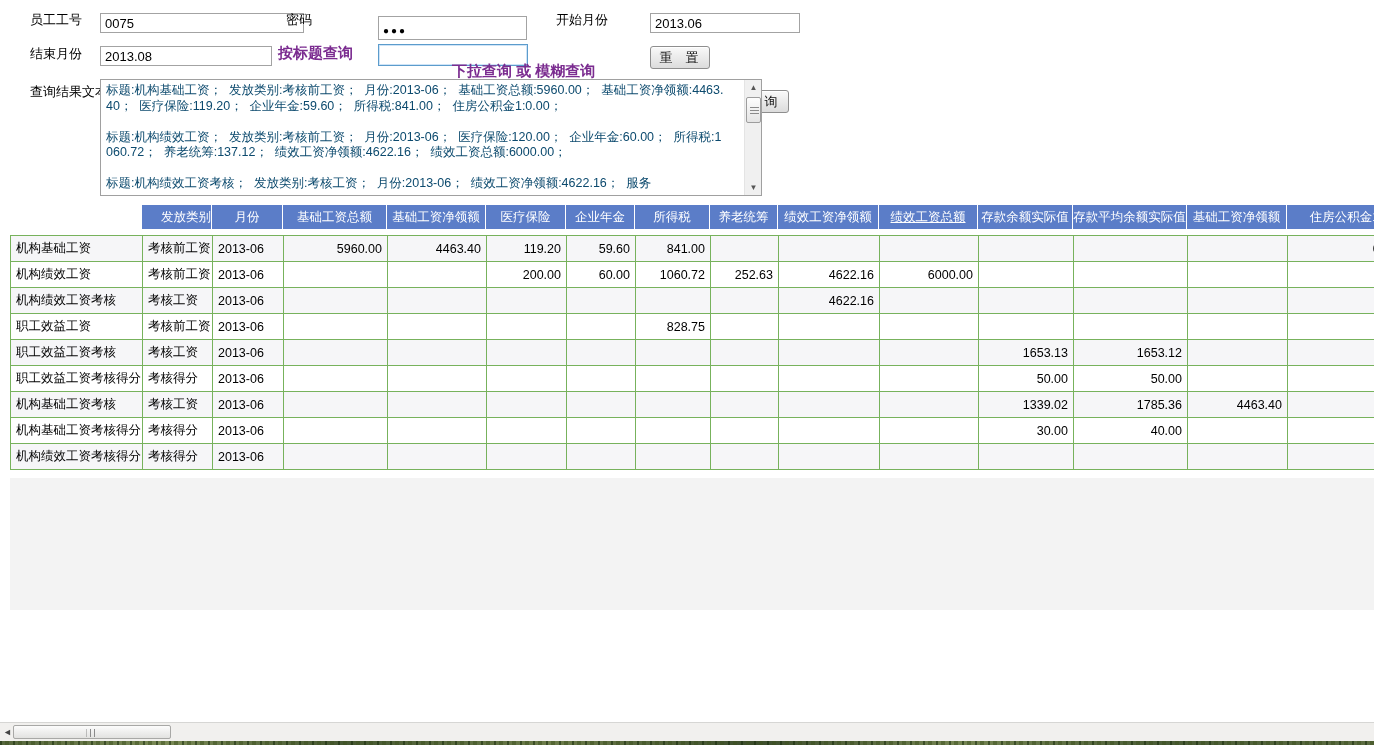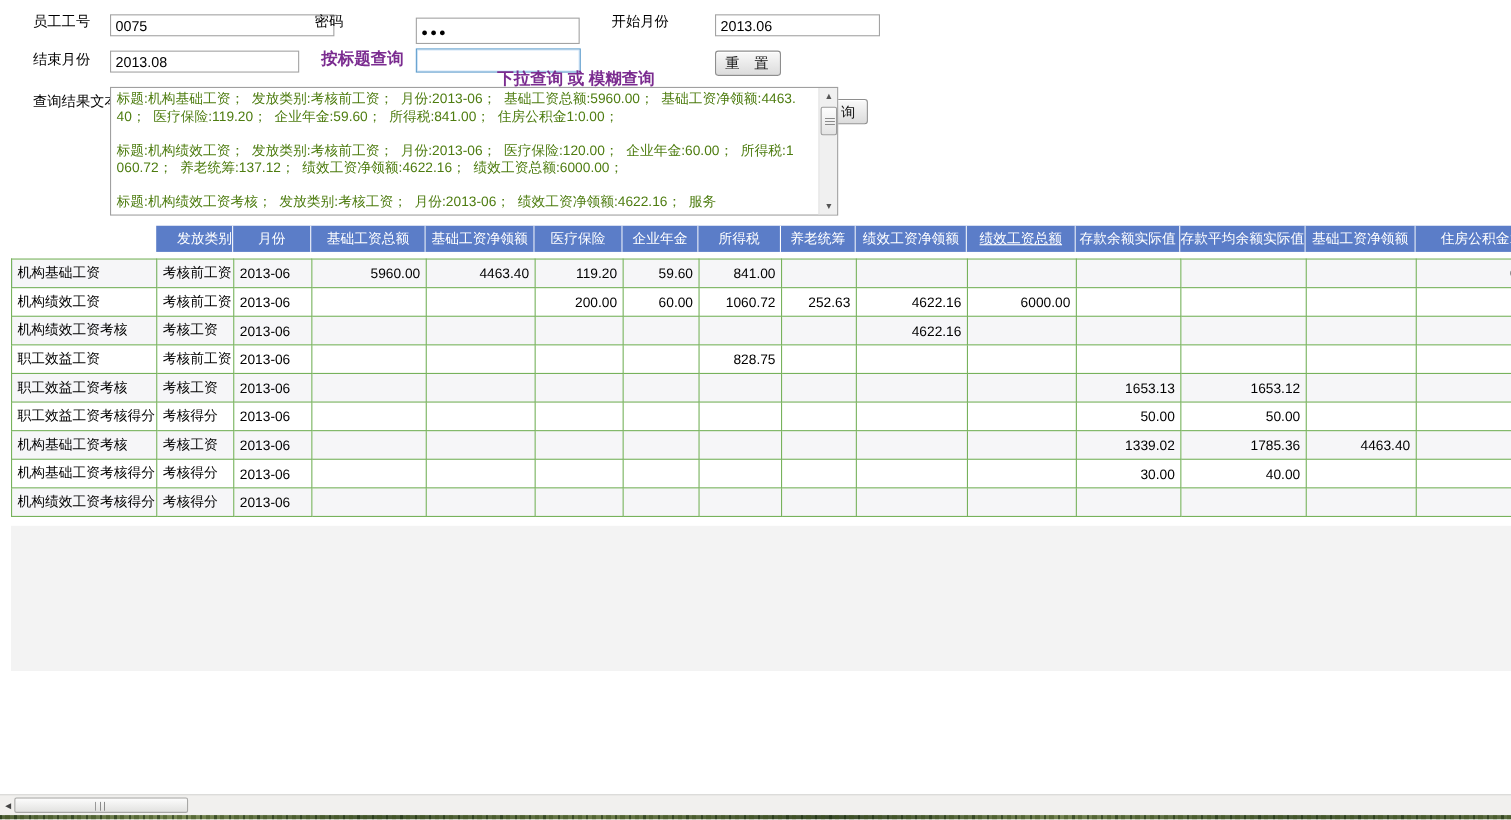--- a/index.html
+++ b/index.html
@@ -20,21 +20,21 @@
     box-shadow: inset 0 1px 0 #ffffff; cursor: default; white-space: pre;
     font-family: "Liberation Sans", "DejaVu Sans", sans-serif;
   }
   
   .resultbox {
     left: 100px; top: 79px; width: 662px; height: 117px; background: #fff;
     border: 1px solid #a0a0a0; overflow: hidden;
   }
   .resulttext {
     position: absolute; left: 5px; top: 3px; width: 622px; height: 111px;
-    font-size: 12.5px; line-height: 15.5px; color: #4d7c0f; white-space: pre-wrap;
+    font-size: 12.5px; line-height: 15.5px; color: #0c4a6e; white-space: pre-wrap;
     overflow: hidden; word-break: break-all;
   }
   .vscroll { position: absolute; right: 0; top: 0; width: 17px; height: 115px; background: #f0f0f0; border-left: 1px solid #e4e4e4; }
   .varrow { position: absolute; left: 0; width: 17px; height: 15px; font-size: 8px; color: #555; text-align: center; line-height: 15px; }
   .vthumb { position: absolute; left: 1px; top: 17px; width: 15px; height: 26px;
     background: linear-gradient(180deg,#fdfdfd,#e4e4e4); border: 1px solid #9d9d9d; border-radius: 2px; }
   .vthumb .grip { position: absolute; left: 3px; top: 9px; width: 9px; height: 8px;
     background: repeating-linear-gradient(180deg, #8a8a8a 0 1px, transparent 1px 3px); }
   
   #grid-clip { left: 10px; top: 205px; width: 1364px; height: 275px; overflow: hidden; }
@@ -73,21 +73,21 @@
 
 <span class="abs lbl" style="left:30px; top:11px;">员工工号</span>
 <input class="abs txt" style="left: 100px; top: 13px; width: 204px; height: 20px;" value="0075">
 <span class="abs lbl" style="left:286px; top:11px;">密码</span>
 <input class="abs txt" style="left: 378px; top: 16px; width: 149px; height: 24px; font-size: 10px; letter-spacing: 2px; padding-top: 6px;" value="●●●">
 <span class="abs lbl" style="left:556px; top:11px;">开始月份</span>
 <input class="abs txt" style="left: 650px; top: 13px; width: 150px; height: 20px;" value="2013.06">
 
 <span class="abs lbl" style="left:30px; top:45px;">结束月份</span>
 <input class="abs txt" style="left: 100px; top: 46px; width: 172px; height: 20px;" value="2013.08">
-<span class="abs purple" style="left:292px; top:44px;">按标题查询</span>
+<span class="abs purple" style="left:278px; top:44px;">按标题查询</span>
 <input class="abs txt focused" style="left: 378px; top: 44px; width: 150px; height: 22px;" value="">
 <button class="btn" style="left:650px; top:46px;">重  置</button>
 <button class="btn" style="left:729px; top:46px;margin-top:44px;">查  询</button>
 <span class="abs purple" style="left:452px; top:62px;">下拉查询 或 模糊查询</span>
 
 <span class="abs lbl" style="left:30px; top:83px;">查询结果文本</span>
 <div class="abs resultbox">
   <div class="resulttext">标题:机构基础工资；  发放类别:考核前工资；  月份:2013-06；  基础工资总额:5960.00；  基础工资净领额:4463.40；  医疗保险:119.20；  企业年金:59.60；  所得税:841.00；  住房公积金1:0.00；
 
 标题:机构绩效工资；  发放类别:考核前工资；  月份:2013-06；  医疗保险:120.00；  企业年金:60.00；  所得税:1060.72；  养老统筹:137.12；  绩效工资净领额:4622.16；  绩效工资总额:6000.00；

